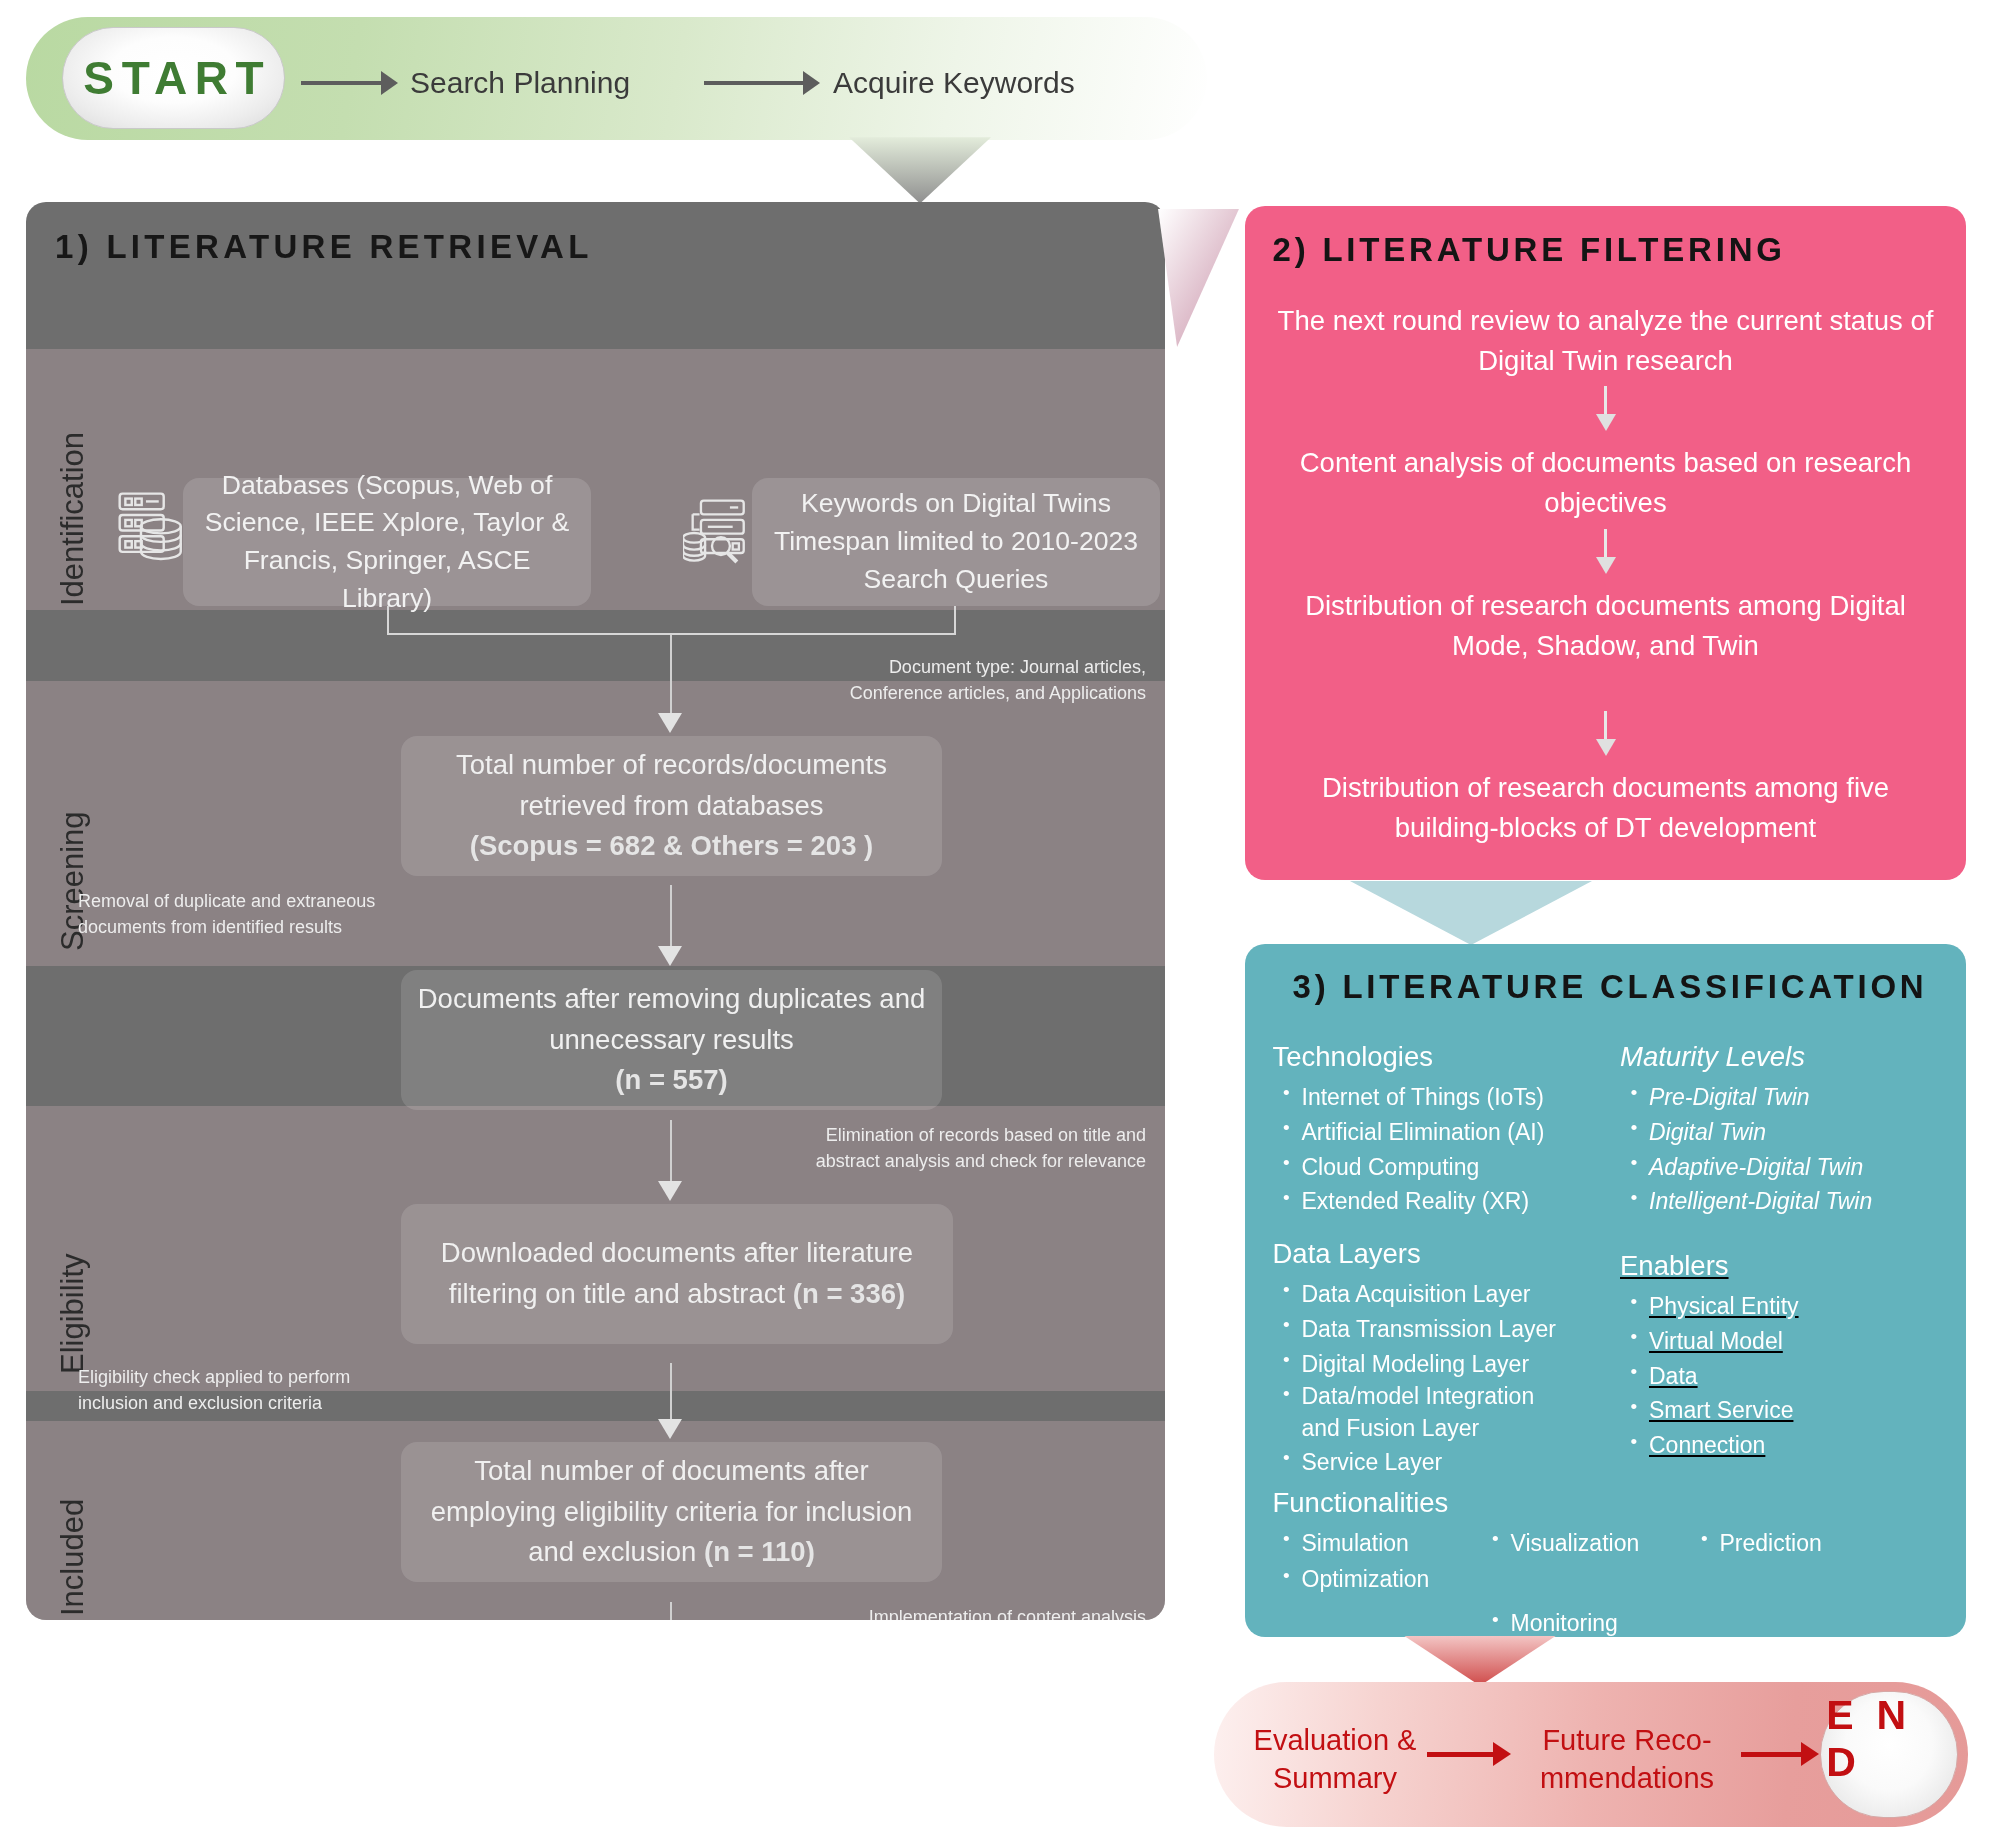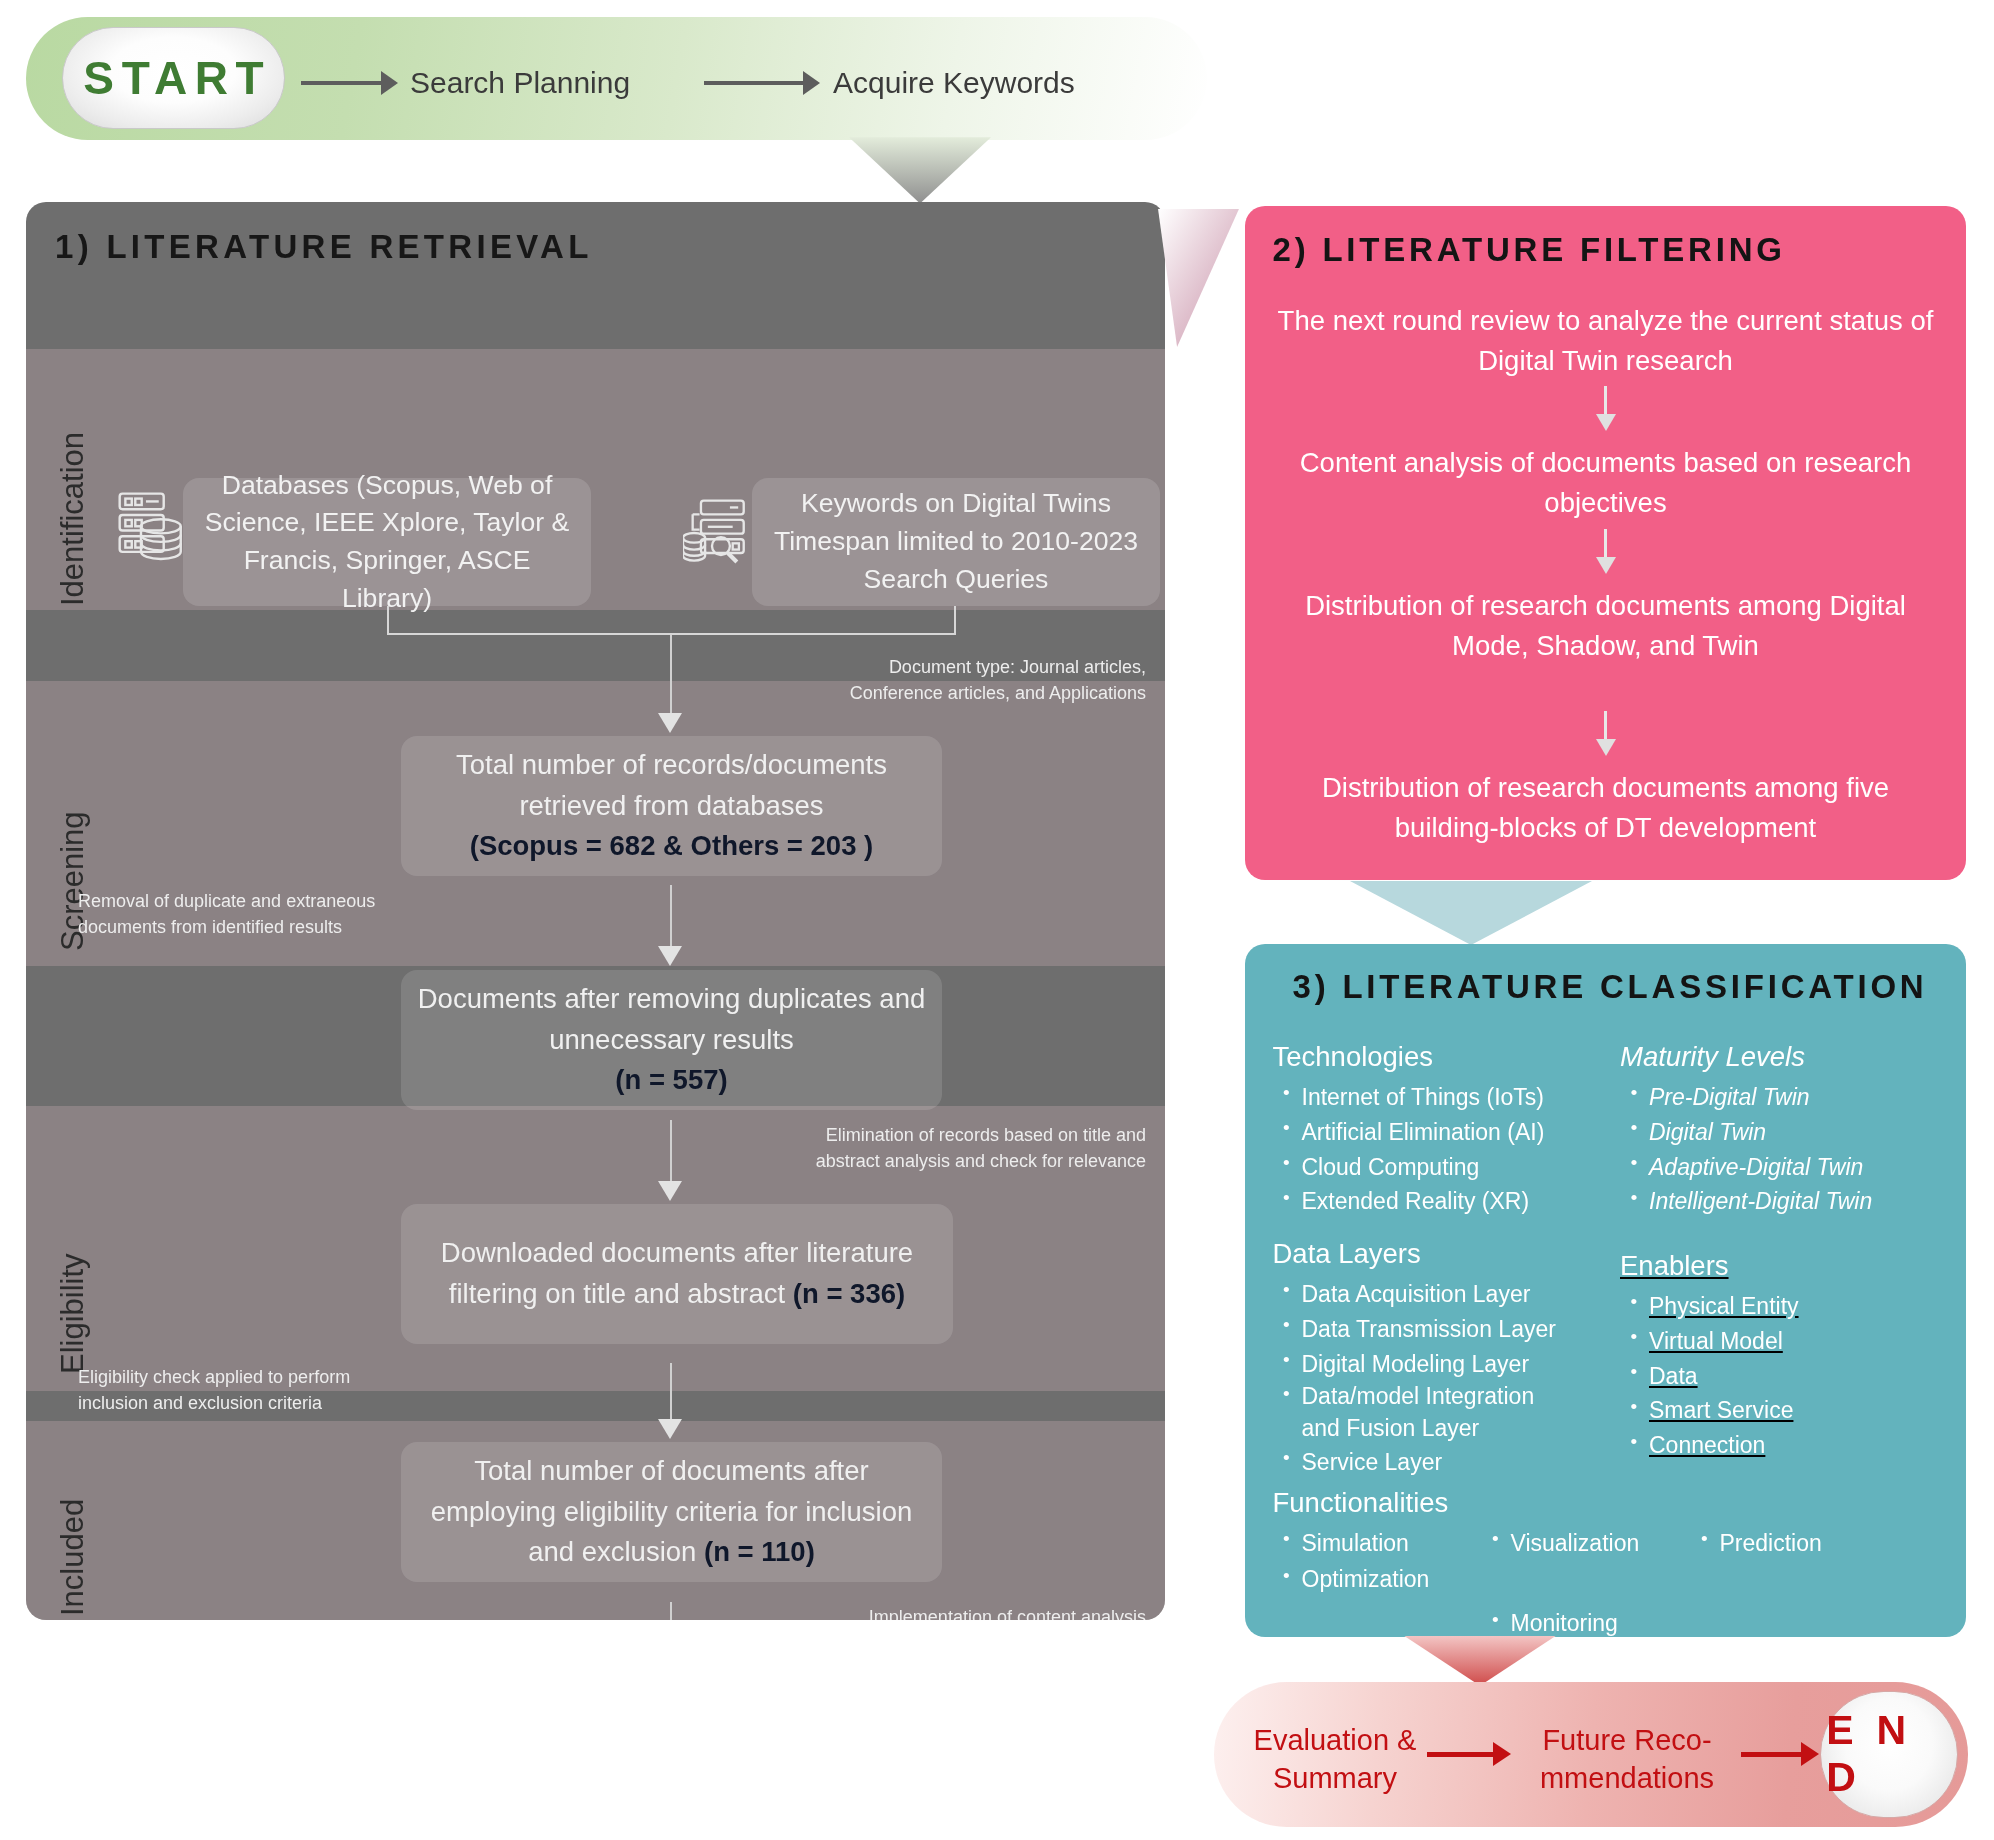--- a/index.html
+++ b/index.html
@@ -72,21 +72,21 @@
     text-align: center; padding: 12.3px 14.2px;
     display: flex; align-items: center; justify-content: center;
   }
   .flowbox {
     position: absolute; border-radius: 16px;
     background: rgba(255,255,255,0.13);
     color: #f0f0f0; font-size: 27.5px; line-height: 1.48;
     text-align: center; padding: 11.4px 16px;
     display: flex; align-items: center; justify-content: center;
   }
-  .flowbox b, .srcbox b { font-weight: bold; color: #0f172a; }
+  .flowbox b, .srcbox b { font-weight: bold; color: #e5e5e5; }
 
   .note {
     position: absolute; color: #ededed; font-size: 18px; line-height: 1.45;
     white-space: pre-line;
   }
   .note.right { text-align: right; }
 
   .dnarrow {
     position: absolute; width: 0; height: 0;
     border-left: 12.3px solid transparent;
@@ -183,21 +183,21 @@
   .redhead {
     position: absolute; width: 0; height: 0;
     border-top: 12.3px solid transparent; border-bottom: 12.3px solid transparent;
     border-left: 18px solid #c20f12;
   }
   #end-pill {
     position: absolute; right: 10.4px; top: 8.5px;
     width: 138px; height: 127px; border-radius: 69px;
     background: radial-gradient(ellipse at 50% 42%, #ffffff 0%, #fafafa 45%, #ebebeb 75%, #dcdcdc 100%);
     border: 0.9px solid #d6a9a7;
-    display: flex; align-items: center; justify-content: center;
+    display: flex; align-items: flex-start; justify-content: center;
   }
   #end-pill .txt {
     color: #c20f12; font-size: 41px; font-weight: bold; letter-spacing: 5.7px;
     padding-left: 5.7px;
   }
 </style>
 </head>
 <body>
 
 <div id="root">

